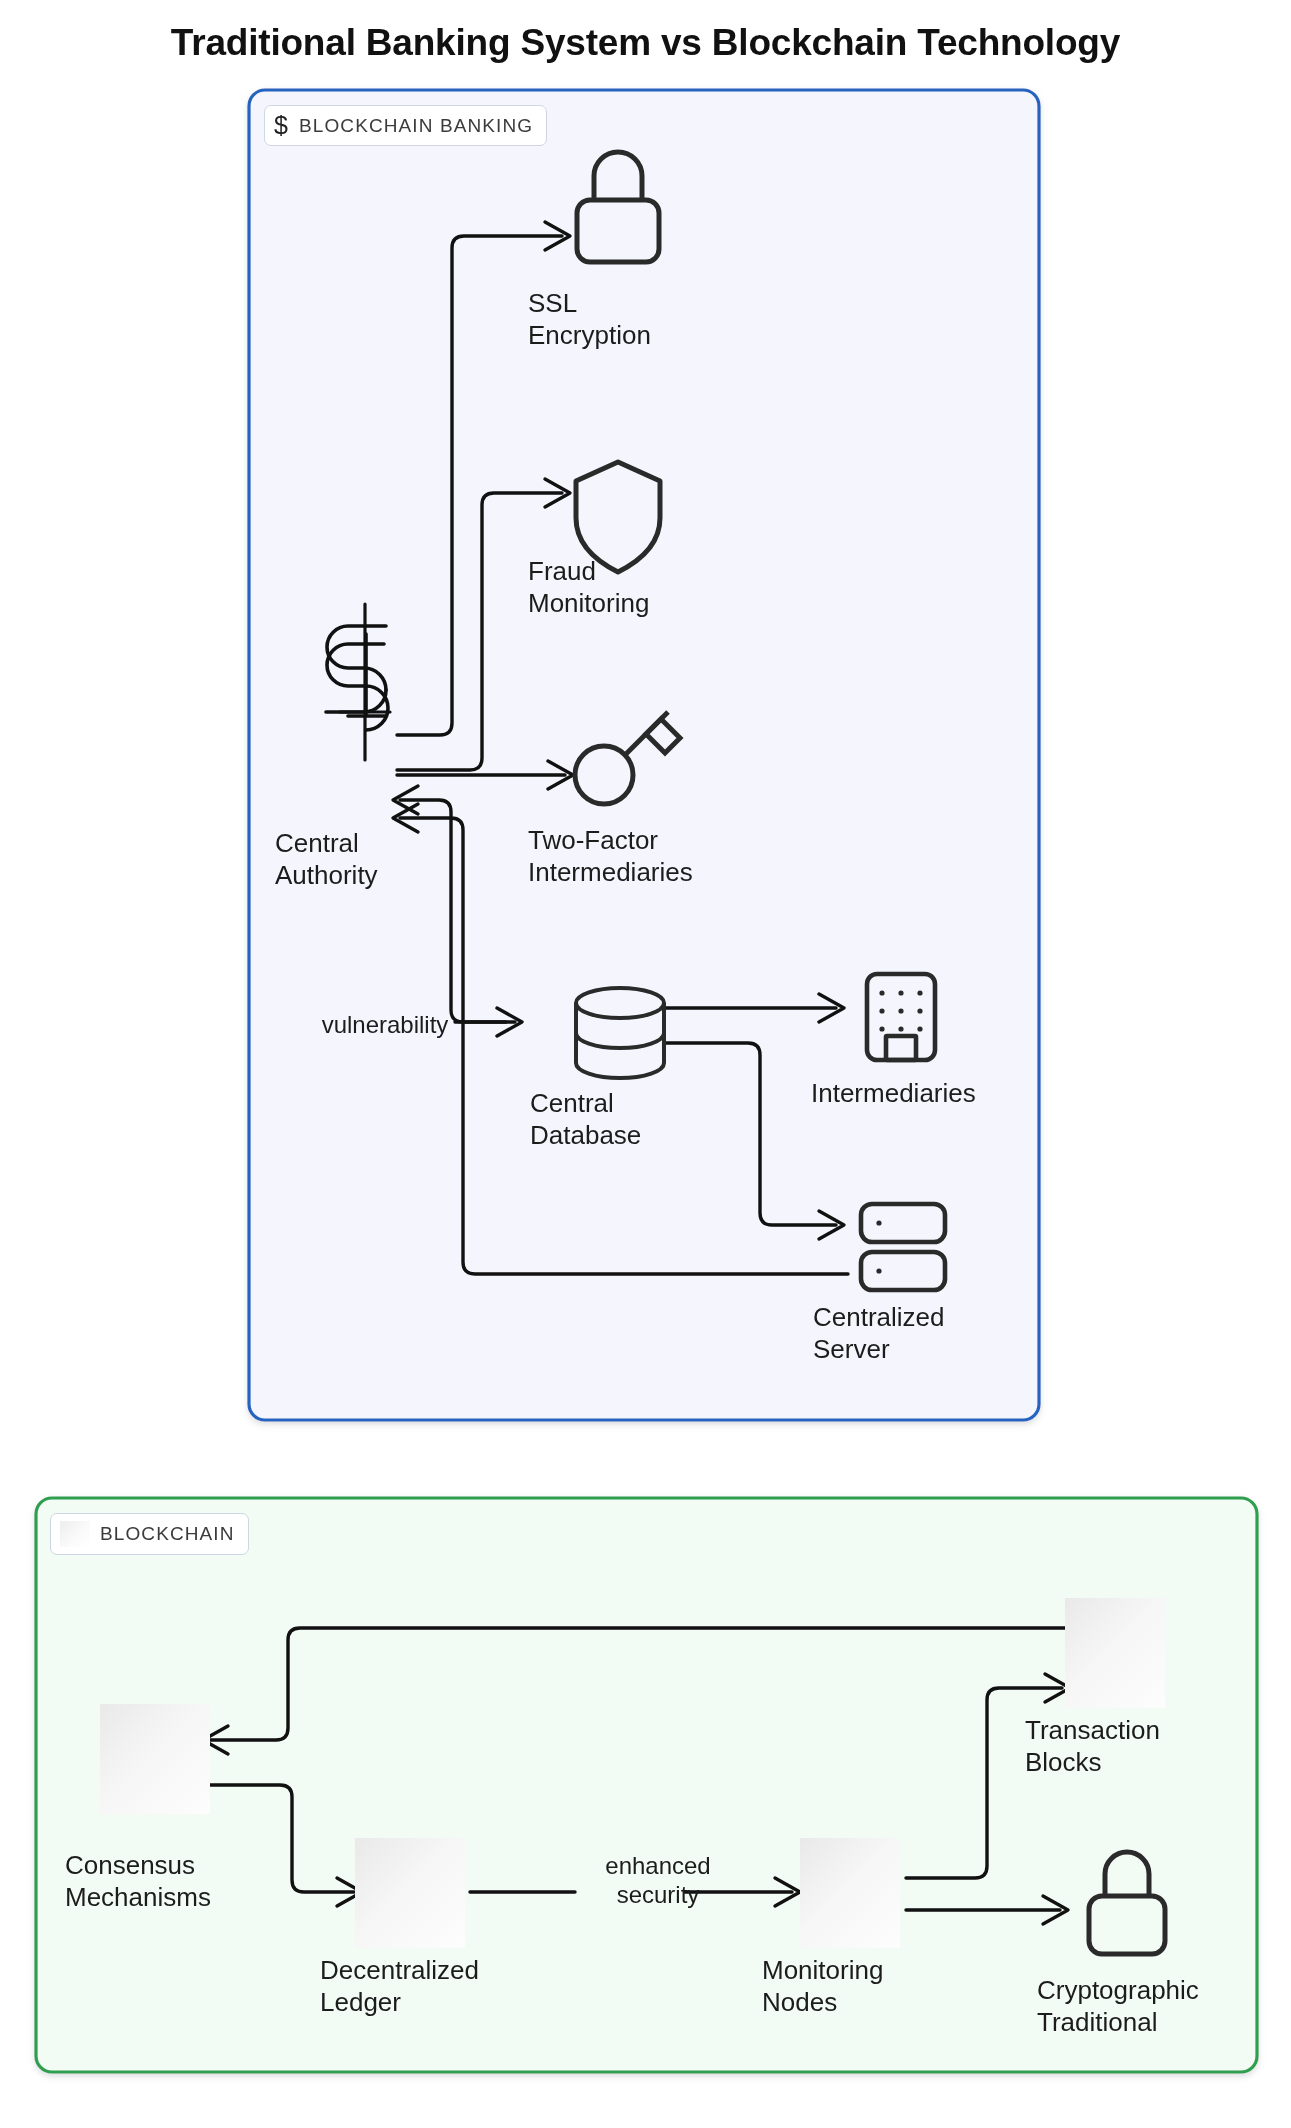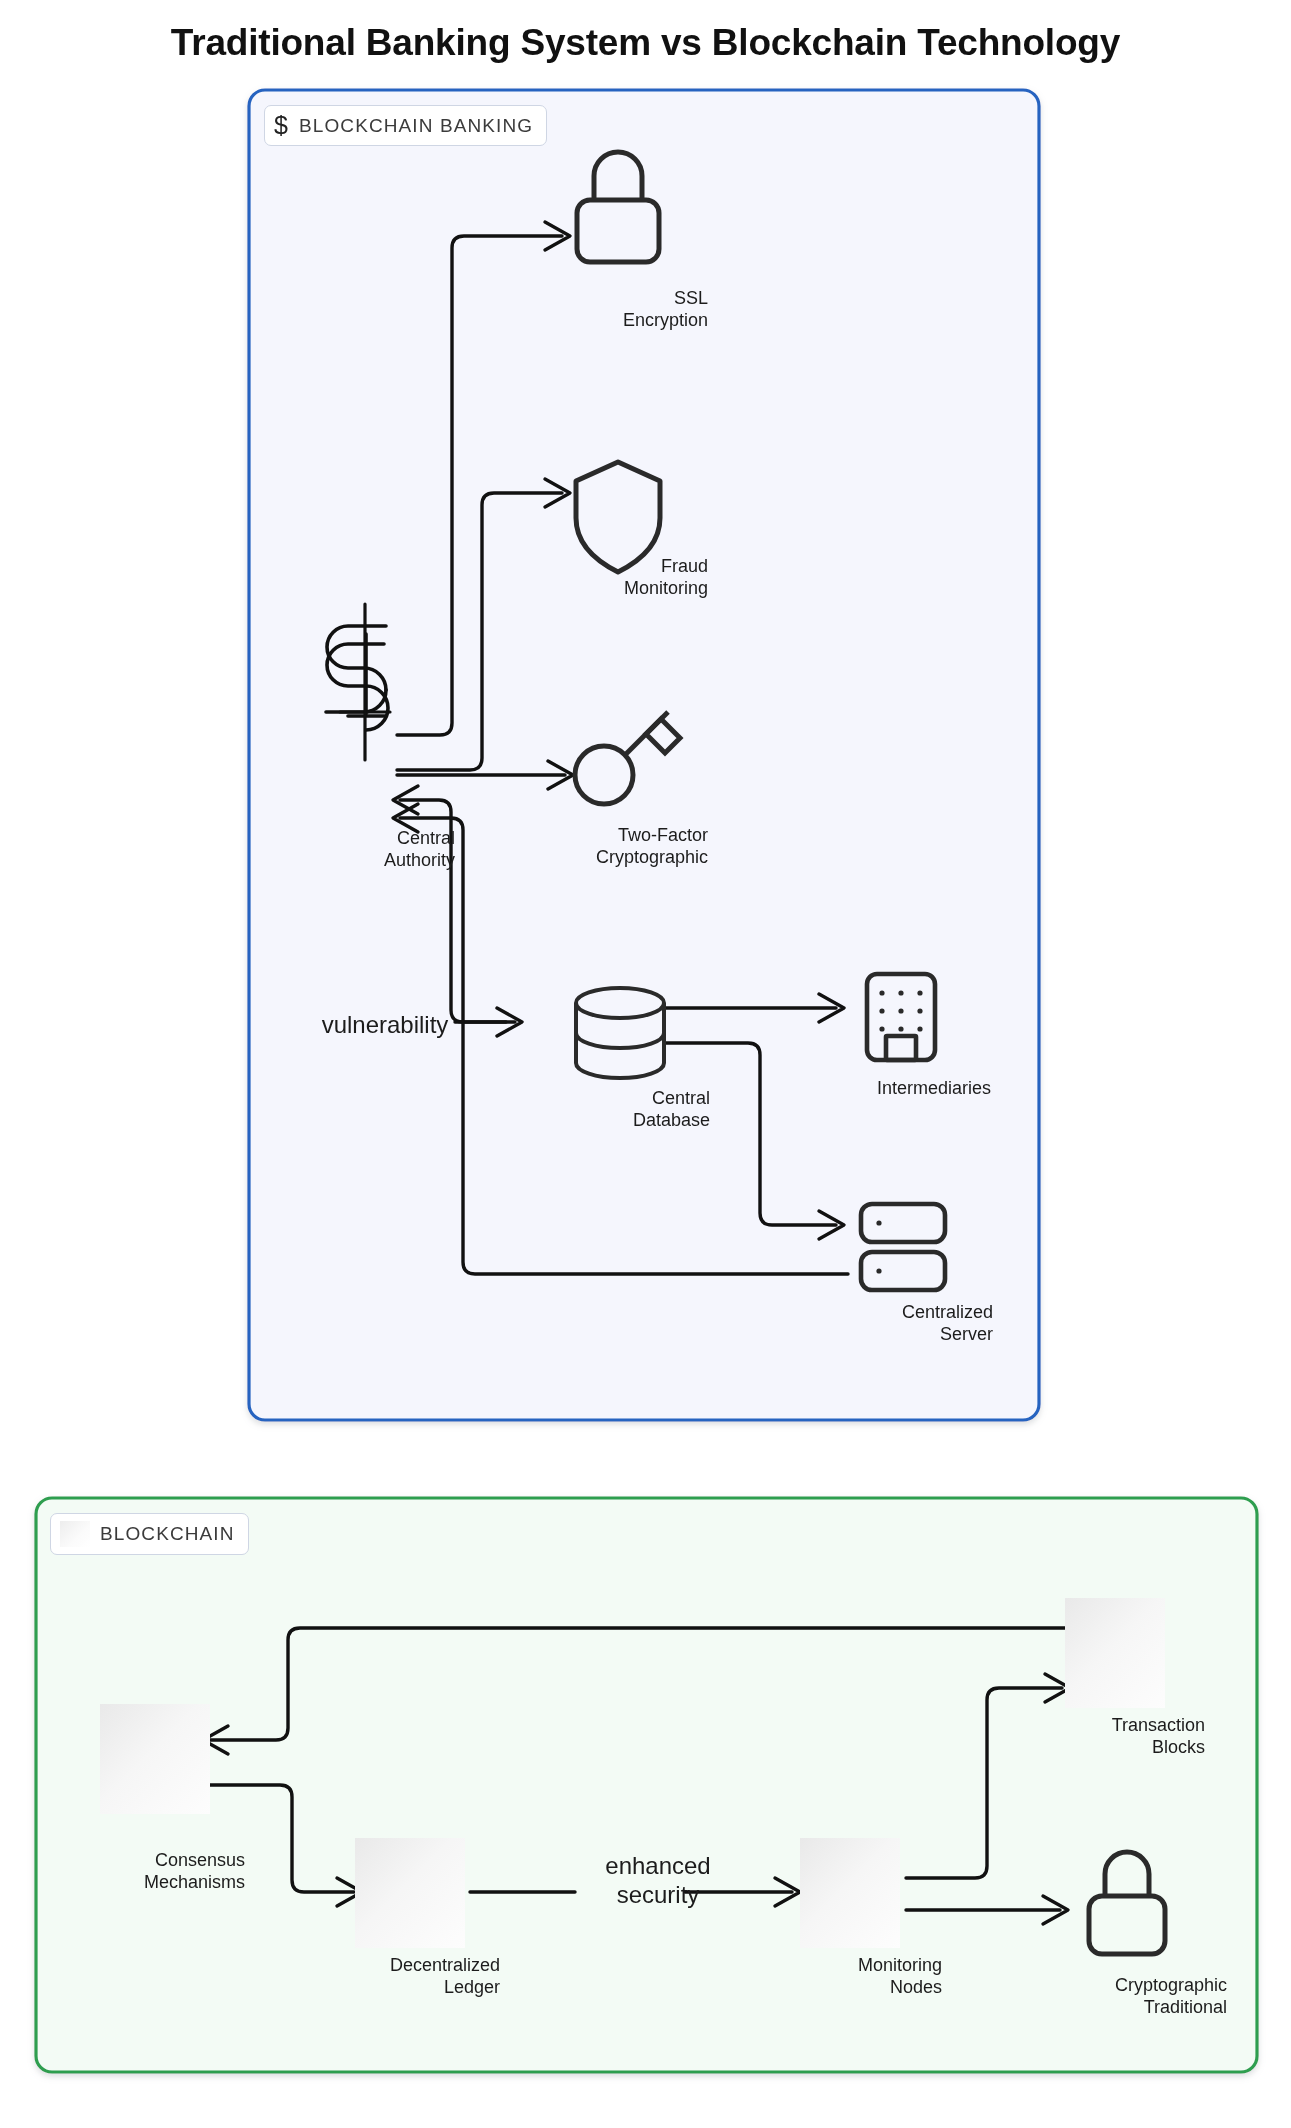--- a/index.html
+++ b/index.html
@@ -9,21 +9,21 @@
   svg#canvas{position:absolute;left:0;top:0;width:1291px;height:2128px;}
   .title{position:absolute;left:0;top:22px;width:1291px;text-align:center;
          font-size:37px;font-weight:bold;letter-spacing:-0.2px;color:#111;}
   .badge{position:absolute;display:flex;align-items:center;gap:10px;
          border:1px solid #cfd6e4;border-radius:7px;background:#ffffff;
          padding:7px 13px 7px 9px;font-size:19px;letter-spacing:1.1px;
          color:#3b3b3b;font-weight:500;box-sizing:border-box;}
   .badge .dollar{font-size:25px;line-height:1;font-weight:400;color:#222;}
   .badge .blank{width:30px;height:26px;
        background:linear-gradient(135deg,#ededed,#fbfbfb 60%,#ffffff);}
-  .nodelabel{position:absolute;text-align:right;font-size:18px;line-height:1.22;
+  .nodelabel{position:absolute;text-align:left;font-size:26px;line-height:1.22;
              color:#1c1c1c;white-space:pre-line;}
   .edgelabel{position:absolute;text-align:center;font-size:24px;line-height:1.22;
              color:#1c1c1c;white-space:pre-line;background:transparent;}
   .ph{position:absolute;background:linear-gradient(135deg,#e9e9e9 0%,#f6f6f6 45%,#fdfdfd 100%);}
 </style>
 </head>
 <body>
 
 <div id="stage">
 
@@ -164,21 +164,21 @@
     <span>BLOCKCHAIN</span>
   </div>
 
   <div class="nodelabel" style="left:275px;top:828px;width:180px;">Central
 Authority</div>
   <div class="nodelabel" style="left:528px;top:288px;width:180px;">SSL
 Encryption</div>
   <div class="nodelabel" style="left:528px;top:556px;width:180px;">Fraud
 Monitoring</div>
   <div class="nodelabel" style="left:528px;top:825px;width:180px;">Two-Factor
-Cryptographic</div>
+Intermediaries</div>
   <div class="nodelabel" style="left:530px;top:1088px;width:180px;">Central
 Database</div>
   <div class="nodelabel" style="left:811px;top:1078px;width:180px;">Intermediaries</div>
   <div class="nodelabel" style="left:813px;top:1302px;width:180px;">Centralized
 Server</div>
 
   <div class="edgelabel" style="left:295px;top:1010px;width:180px;">vulnerability</div>
 
   <div class="ph" style="left:100px;tosp:0;top:1704px;width:110px;height:110px;"></div>
   <div class="ph" style="left:355px;top:1838px;width:110px;height:110px;"></div>

